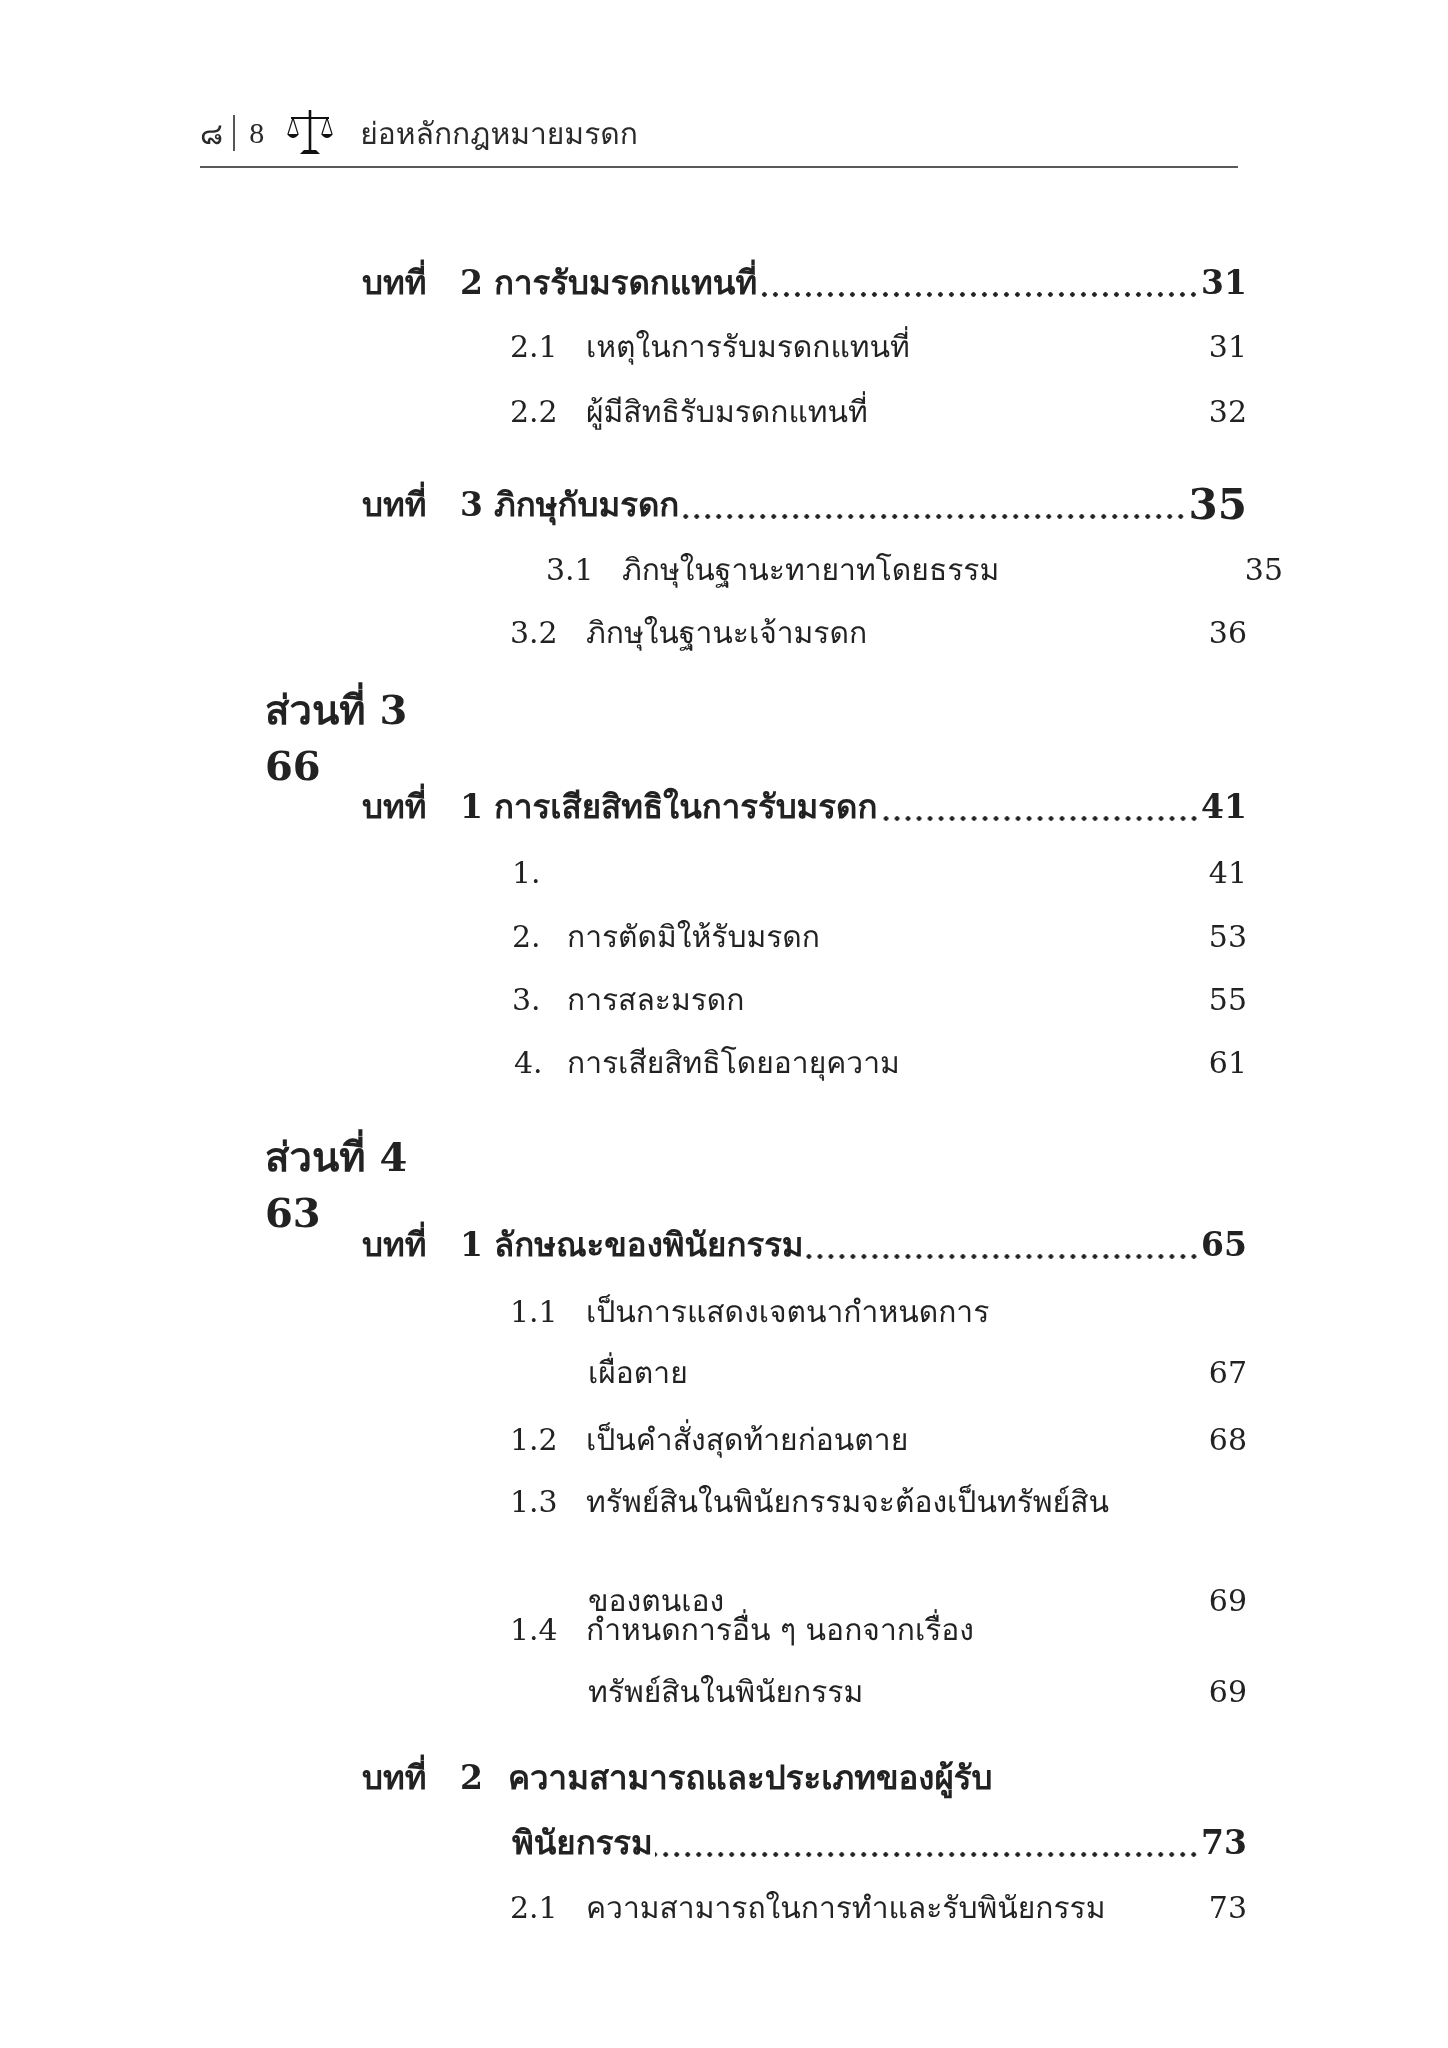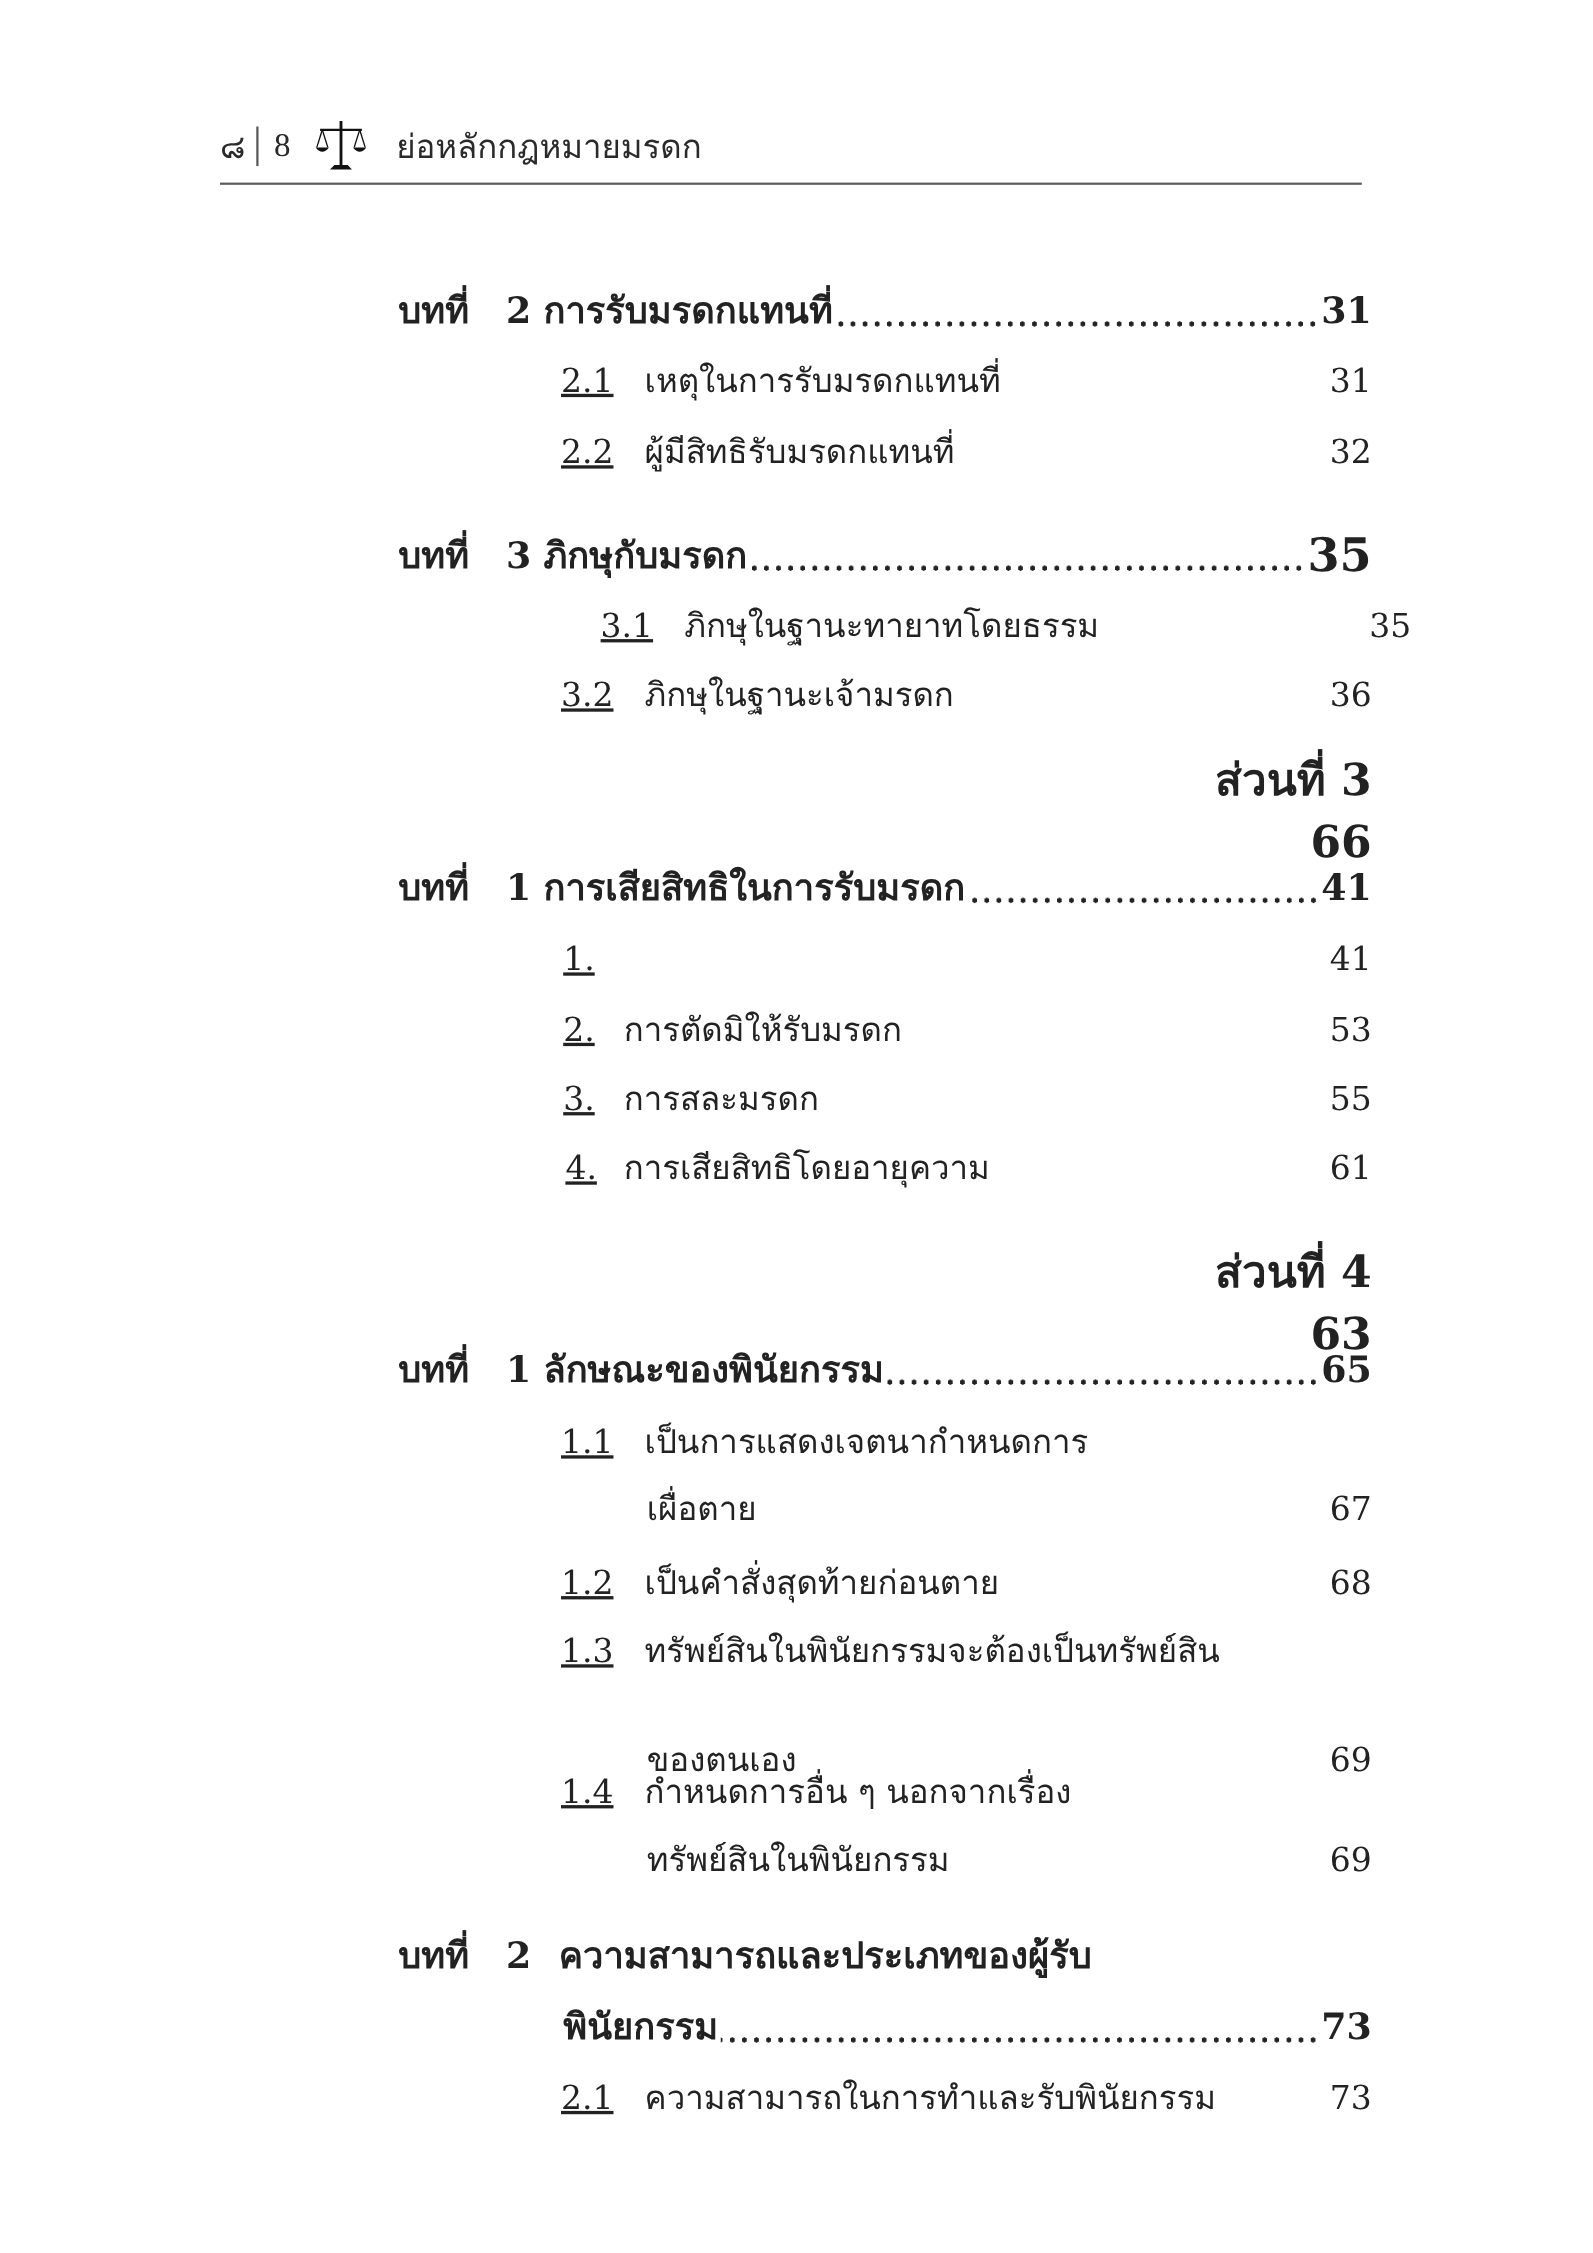--- a/index.html
+++ b/index.html
@@ -4,36 +4,36 @@
 <style>
   html, body { margin: 0; padding: 0; background: #ffffff; }
   body { width: 1448px; height: 2048px; position: relative; overflow: hidden;
          font-family: "DejaVu Serif", "Liberation Serif", serif; color: #222222; }
   .header { position: absolute; left: 200px; top: 110px; height: 46px; display: flex; align-items: center;
             font-family: "Liberation Serif", "DejaVu Serif", serif; font-size: 30px; color: #2a2a2a; }
   .header .sep { display: inline-block; width: 2px; height: 36px; background: #555; margin: 0 14px 0 10px; }
   .header .scales { width: 48px; height: 46px; margin: 0 26px 0 22px; }
   .rule { position: absolute; left: 200px; top: 166px; width: 1038px; height: 2px; background: #5a5a5a; }
 
-  .row { position: absolute; display: flex; align-items: flex-end; white-space: nowrap; height: 56px; line-height: 56px; }
+  .row { position: absolute; display: flex; align-items: flex-start; white-space: nowrap; height: 56px; line-height: 56px; }
   .row .leader { flex: 1 1 auto; overflow: hidden; margin: 0 2px; position: relative; align-self: stretch; }
   .row .leader::before { content: ""; position: absolute; left: 0; right: 0; bottom: 14px; height: 5px;
       background-image: radial-gradient(circle, #222 2.1px, transparent 2.4px);
       background-size: 11px 5px; background-repeat: repeat-x; background-position: right bottom; }
   .row .pg { text-align: right; }
 
   .sec { font-weight: bold; font-size: 40px; flex-direction: column; }
   .sec .leader::before { height: 6px; background-size: 12px 6px;
       background-image: radial-gradient(circle, #222 2.5px, transparent 2.8px); }
   .chap { font-weight: bold; font-size: 33px; }
   .chap .lbl { display: inline-block; width: 98px; }
   .chap .num { display: inline-block; width: 34px; }
   .chap .pg.big { font-size: 42px; }
   .item { font-size: 30px; font-weight: normal; }
-  .item .num { display: inline-block; width: 76px; text-decoration: underline; }
+  .item .num { display: inline-block; width: 76px; }
   .item .pg { width: 60px; }
   .cont { font-size: 30px; }
   .chapcont { font-weight: bold; font-size: 33px; }
 </style>
 </head>
 <body>
 
 <div class="header">
   <span>๘</span>
   <span class="sep"></span>

